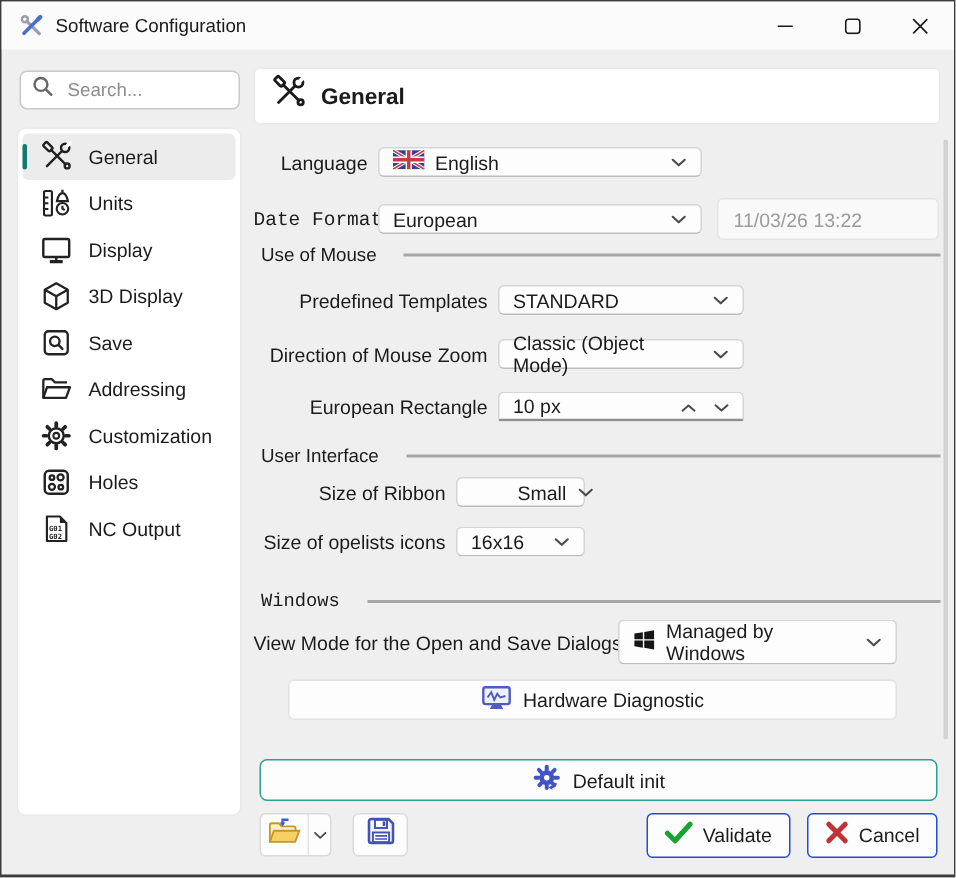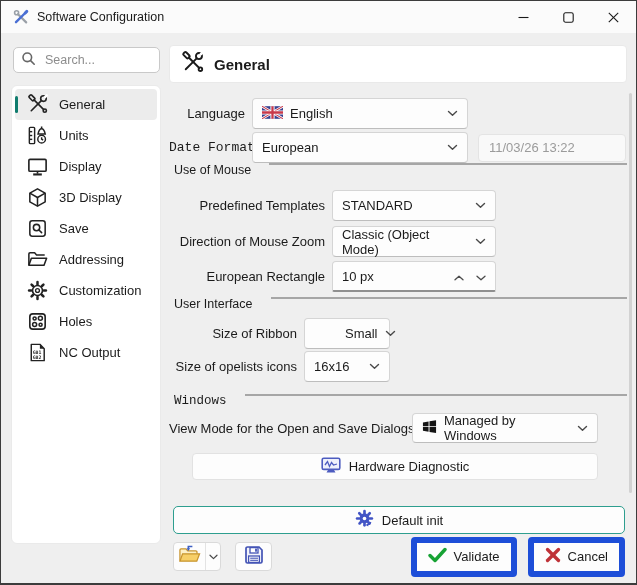--- a/index.html
+++ b/index.html
@@ -31,42 +31,42 @@
   .sideitem.selected::before{content:"";position:absolute;left:0;top:7px;width:3px;height:17px;
     background:#107c6e;border-radius:2px;}
   .sideitem .ic{width:27px;display:flex;justify-content:center;flex:none;}
   
   .main{position:absolute;left:168px;top:0;width:458px;height:585px;}
   .headercard{position:absolute;left:0;top:44px;width:458px;height:38px;background:#fff;
     border:1px solid #e9e9e9;border-radius:4px;display:flex;align-items:center;gap:9px;padding:0 10px;}
   .headercard .htitle{font-size:15px;font-weight:bold;}
   .row{position:absolute;display:flex;align-items:center;width:458px;}
   .lbl{text-align:right;font-size:13px;flex:none;margin-right:7px;white-space:nowrap;}
-  .dd{height:31px;background:#fdfdfd;border:1px solid #d5d5d5;border-bottom-color:#bdbdbd;
+  .dd{height:20px;background:#fdfdfd;border:1px solid #d5d5d5;border-bottom-color:#bdbdbd;
     border-radius:4px;display:flex;align-items:center;padding:0 9px;gap:7px;font-size:13px;}
   .dd .chev{margin-left:auto;display:flex;}
   .disabledbox{height:28px;background:#f9f9f9;border:1px solid #e4e4e4;border-radius:4px;
     display:flex;align-items:center;padding:0 10px;font-size:13px;color:#9b9b9b;}
-  .sep{position:absolute;display:flex;width:453px;left:5px;gap:18px;}
+  .sep{position:absolute;display:flex;align-items:center;width:453px;left:5px;gap:18px;}
   .sep .septitle{font-size:12.5px;white-space:nowrap;}
   .sep .sepline{flex:1;height:2px;background:#a6a6a6;}
   .spinner{border-bottom:2px solid #8f8f8f;border-radius:4px 4px 2px 2px;}
   .spinner .spinbtns{margin-left:auto;display:flex;gap:12px;align-items:center;}
   .bigbtn{background:#fdfdfd;border:1px solid #e2e2e2;border-radius:4px;display:flex;
     align-items:center;justify-content:center;gap:8px;font-size:13px;}
   .definit{position:absolute;left:4px;top:505px;width:452px;height:28px;background:#fdfdfd;
     border:1.5px solid #2e9e8f;border-radius:5px;display:flex;align-items:center;
     justify-content:center;gap:8px;font-size:13px;}
   .bottomrow{position:absolute;left:4px;top:541px;width:452px;height:29px;display:flex;align-items:center;}
   .splitbtn{display:flex;height:29px;background:#fdfdfd;border:1px solid #dadada;border-radius:4px;overflow:hidden;}
   .splitmain{width:31px;display:flex;align-items:center;justify-content:center;}
   .splitchev{width:15px;display:flex;align-items:center;justify-content:center;border-left:1px solid #e3e3e3;}
   .iconbtn{width:37px;height:29px;background:#fdfdfd;border:1px solid #dadada;border-radius:4px;
     display:flex;align-items:center;justify-content:center;margin-left:14px;}
-  .actbtn{height:29px;background:#fdfdfd;border:6px solid #1d4ed8;border-radius:4px;
+  .actbtn{height:29px;background:#fdfdfd;border:1px solid #1d4ed8;border-radius:4px;
     display:flex;align-items:center;gap:7px;padding:14px 11px;font-size:13px;}
   .vscroll{position:absolute;right:4px;top:92px;height:400px;width:3px;background:#d2d2d2;border-radius:2px;}
 </style>
 </head>
 <body>
 
 <div class="window">
 
   <div class="titlebar">
     <span class="appicon">

